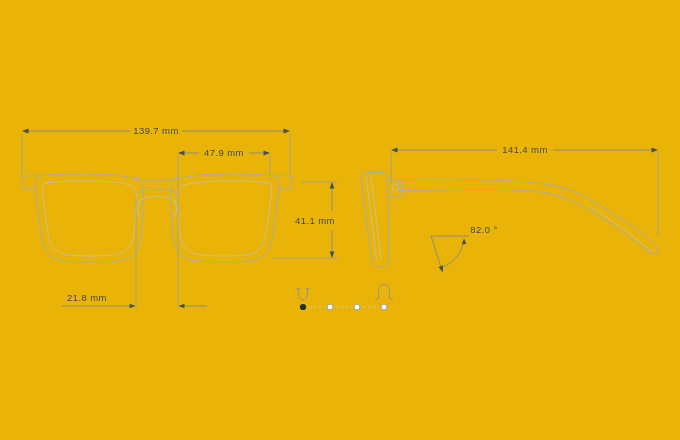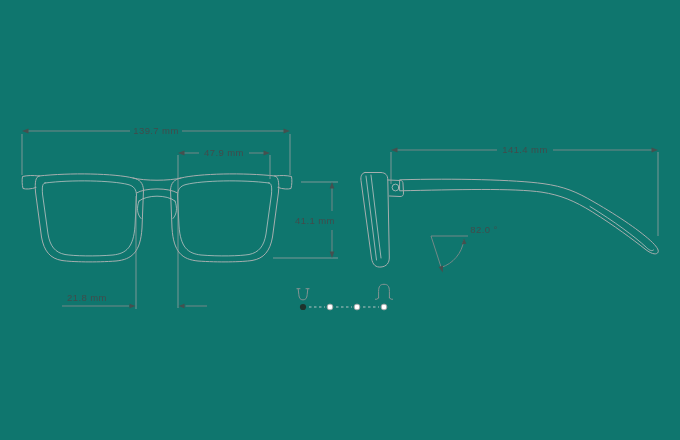--- a/index.html
+++ b/index.html
@@ -1,17 +1,17 @@
 <!DOCTYPE html>
 <html><head>
 <meta charset="utf-8">
 <style>
   html,body { margin:0; padding:0; background:#ffffff; }
   .canvas {
-    position:relative; width:680px; height:440px; background:#0f766e;
+    position:relative; width:680px; height:440px; background:#eab308;
     font-family:"Liberation Sans", sans-serif; overflow:hidden;
   }
   svg { position:absolute; left:0; top:0; }
   .art path, .art line, .art circle {
     fill:none; stroke:#a6aeae; stroke-width:1; stroke-linecap:round; stroke-linejoin:round;
   }
   .art .thin { stroke:#bcc3c3; stroke-width:0.8; }
   .dim line { stroke:#7f8a8a; stroke-width:0.9; }
   .dim .ext { stroke:#97a1a1; stroke-width:0.8; }
   .dim polygon { fill:#45504f; stroke:none; }

